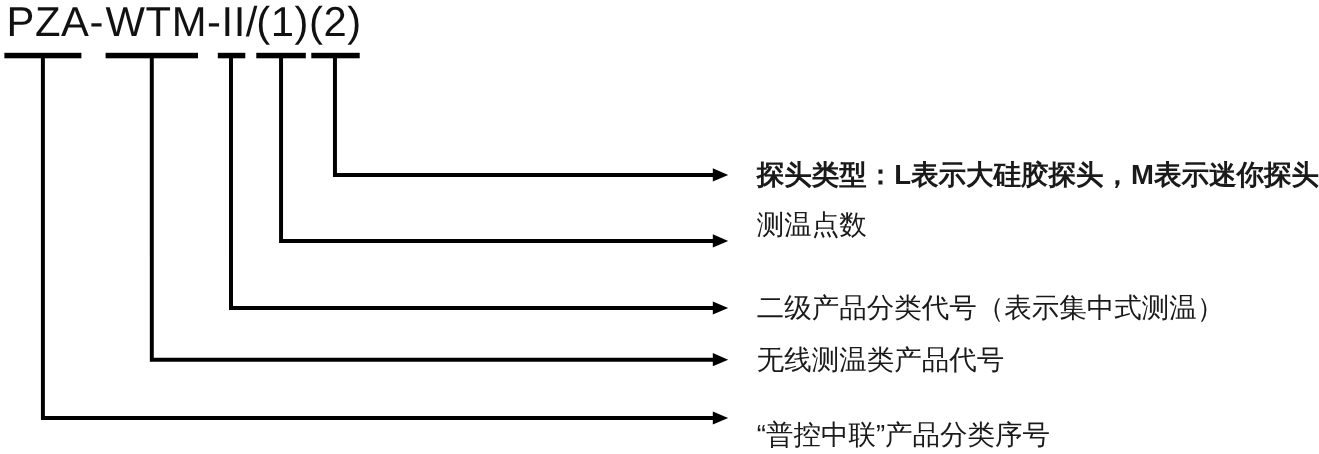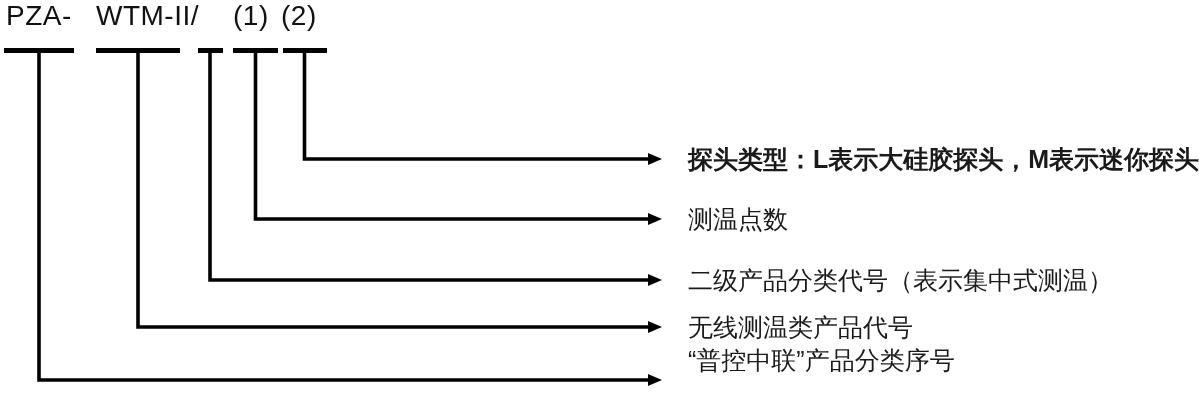--- a/index.html
+++ b/index.html
@@ -13,21 +13,21 @@
     height: 413px;
     background: #ffffff;
     font-family: "Liberation Sans", "DejaVu Sans", sans-serif;
     color: #111111;
     overflow: hidden;
   }
   
   .code-seg {
     position: absolute;
     top: 0;
-    font-size: 28px;
+    font-size: 38px;
     line-height: 1.15;
     font-weight: 400;
     color: #111111;
     white-space: pre;
     letter-spacing: 0.5px;
   }
   .seg-1 { left: 6px; }
   .seg-2 { left: 96px; }
   .seg-3 { left: 233px; }
   .seg-4 { left: 281px; }
@@ -67,24 +67,24 @@
   
   .anno {
     position: absolute;
     left: 688px;
     font-size: 25px;
     line-height: 28px;
     color: #1a1a1a;
     white-space: nowrap;
   }
   .anno-1 { top: 145px; font-weight: bold; }
-  .anno-2 { top: 205px; text-align: right; }
+  .anno-2 { top: 191px; text-align: right; }
   .anno-3 { top: 266px; }
   .anno-4 { top: 313px; }
-  .anno-5 { top: 346px; }
+  .anno-5 { top: 382px; }
 </style>
 </head>
 <body>
 
 <div class="diagram">
 
   <div class="code-seg seg-1">PZA-</div>
   <div class="code-seg seg-2">WTM-II/</div>
   <div class="code-seg seg-3">(1)</div>
   <div class="code-seg seg-4">(2)</div>

